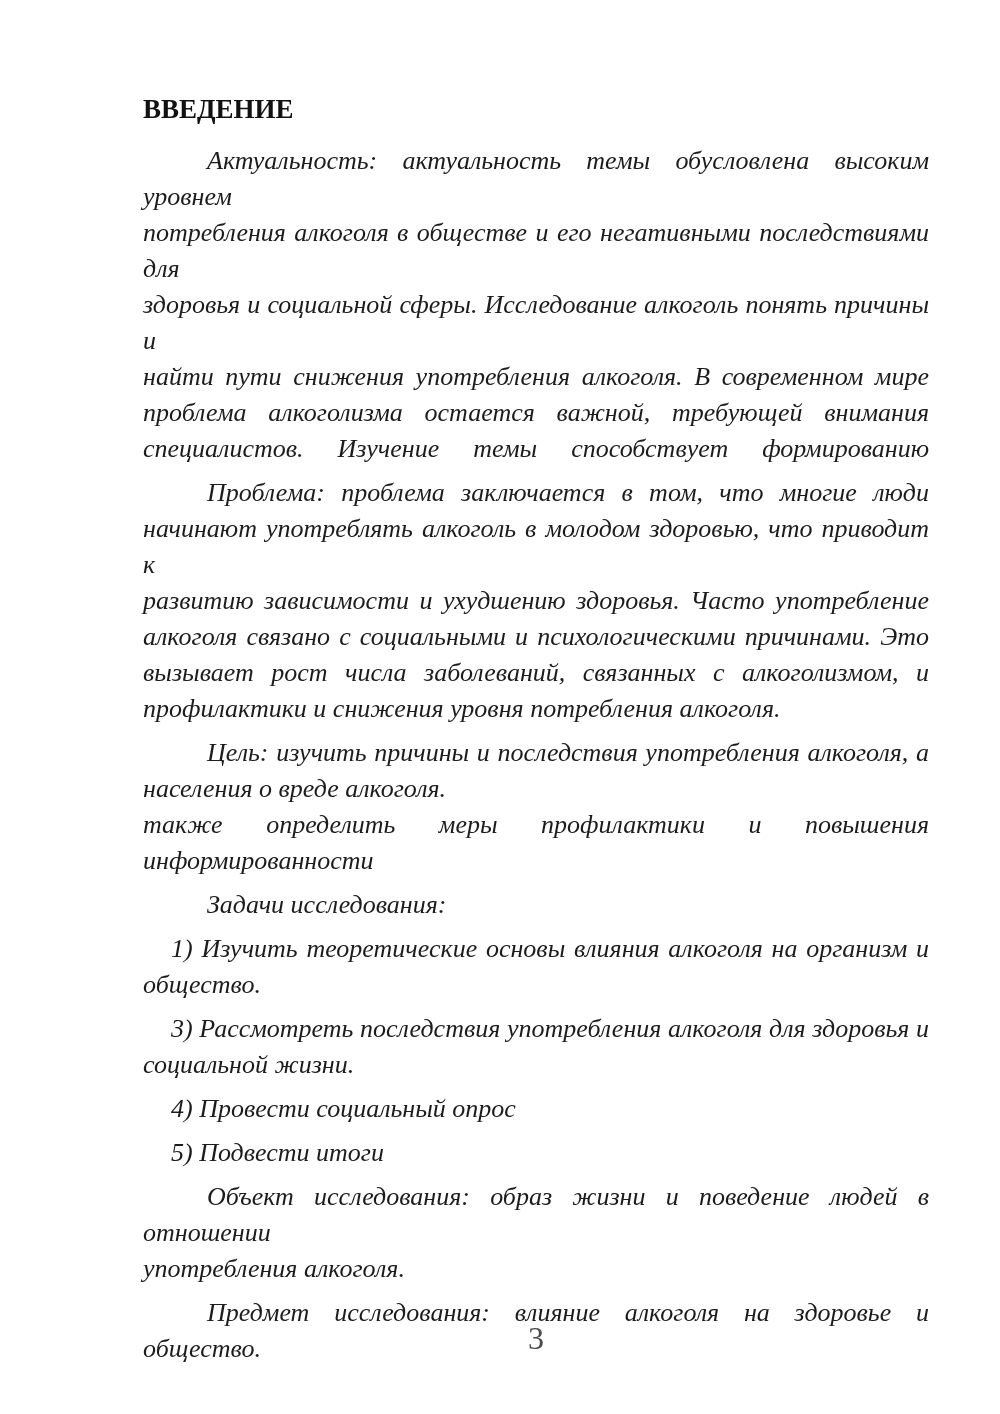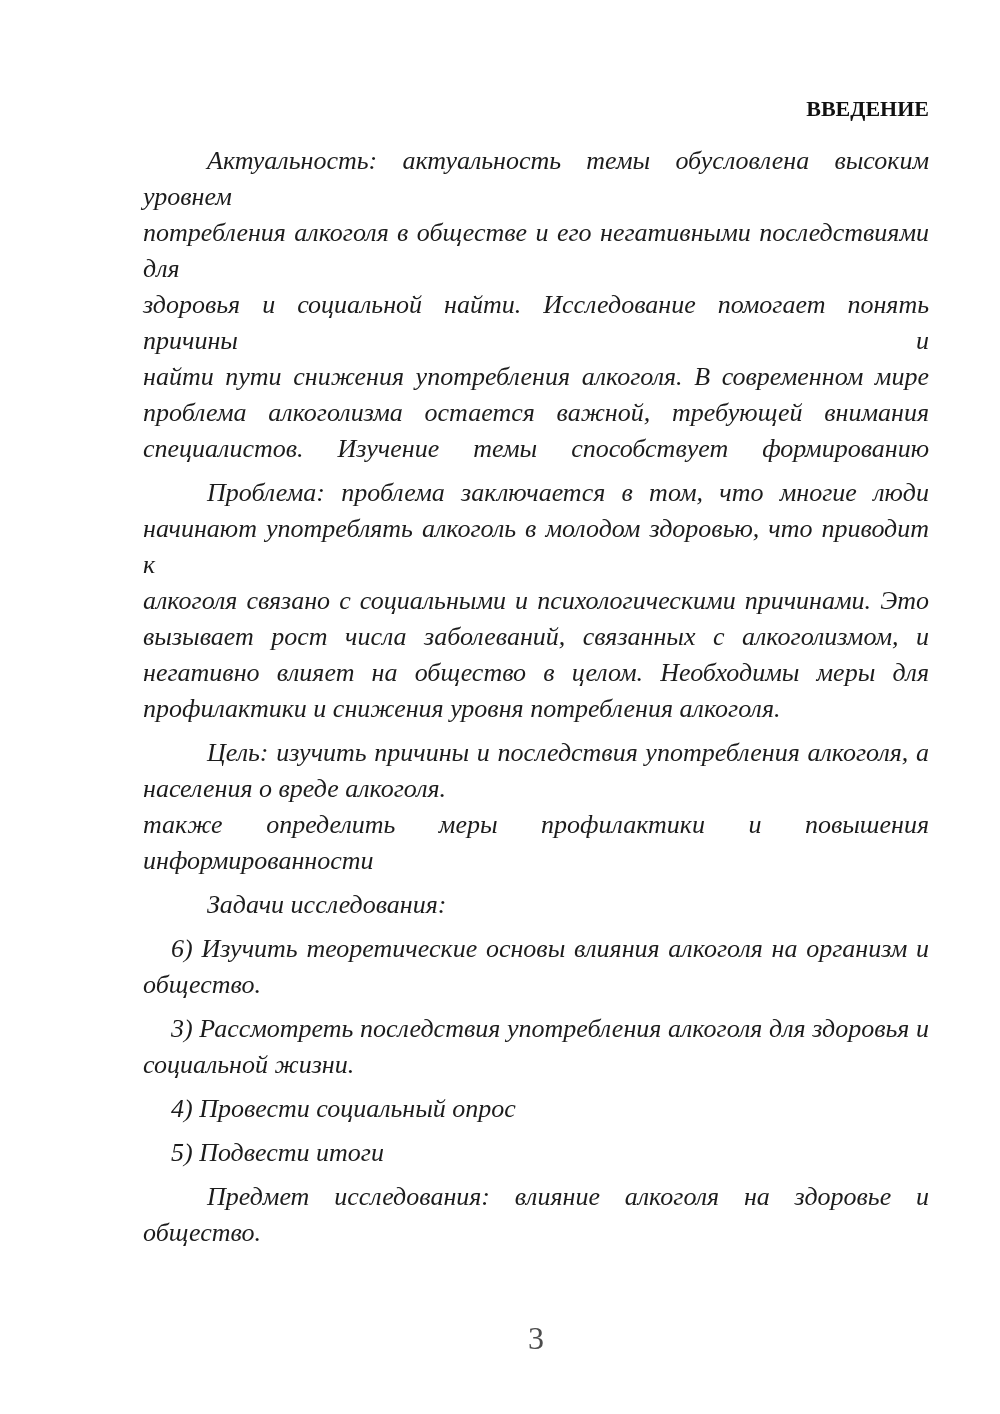--- a/index.html
+++ b/index.html
@@ -12,24 +12,24 @@
     font-family: "Liberation Serif", "DejaVu Serif", serif;
     overflow: hidden;
   }
   .content {
     position: absolute;
     left: 143px;
     top: 91px;
     width: 786px;
   }
   .title {
-    font-size: 22px;
+    font-size: 27px;
     font-weight: 700;
     color: #111111;
-    text-align: right;
+    text-align: left;
     line-height: 36px;
     margin: 0 0 16px 0;
   }
   .block { margin: 0 0 8px 0; font-style: italic; }
   .line {
     font-size: 26px;
     line-height: 36px;
     text-align: justify;
     text-align-last: justify;
     white-space: normal;
@@ -52,64 +52,68 @@
 <body>
 
 <div class="page">
   <div class="content">
 
     <h1 class="title">ВВЕДЕНИЕ</h1>
 
     <div class="block">
       <div class="line p-first">Актуальность: актуальность темы обусловлена высоким уровнем</div>
       <div class="line">потребления алкоголя в обществе и его негативными последствиями для</div>
-      <div class="line">здоровья и социальной найти. Исследование помогает понять причины и</div>
+      <div class="line">здоровья и социальной сферы. Исследование алкоголь понять причины и</div>
       <div class="line">найти пути снижения употребления алкоголя. В современном мире</div>
       <div class="line">проблема алкоголизма остается важной, требующей внимания</div>
       <div class="line">специалистов. Изучение темы способствует формированию</div>
     </div>
 
     <div class="block">
       <div class="line p-first">Проблема: проблема заключается в том, что многие люди</div>
       <div class="line">начинают употреблять алкоголь в молодом здоровью, что приводит к</div>
+      <div class="line">развитию зависимости и ухудшению здоровья. Часто употребление</div>
       <div class="line">алкоголя связано с социальными и психологическими причинами. Это</div>
       <div class="line">вызывает рост числа заболеваний, связанных с алкоголизмом, и</div>
-      <div class="line">негативно влияет на общество в целом. Необходимы меры для</div>
       <div class="line end">профилактики и снижения уровня потребления алкоголя.</div>
     </div>
 
     <div class="block">
       <div class="line p-first">Цель: изучить причины и последствия употребления алкоголя, а</div>
       <div class="line end">населения о вреде алкоголя.</div>
       <div class="line">также определить меры профилактики и повышения информированности</div>
     </div>
 
     <div class="block">
       <div class="line end p-first">Задачи исследования:</div>
     </div>
 
     <div class="block">
-      <div class="line li-first">6) Изучить теоретические основы влияния алкоголя на организм и</div>
+      <div class="line li-first">1) Изучить теоретические основы влияния алкоголя на организм и</div>
       <div class="line end">общество.</div>
     </div>
 
 
     <div class="block">
       <div class="line li-first">3) Рассмотреть последствия употребления алкоголя для здоровья и</div>
       <div class="line end">социальной жизни.</div>
     </div>
 
     <div class="block">
       <div class="line end li-first">4) Провести социальный опрос</div>
     </div>
 
     <div class="block">
       <div class="line end li-first">5) Подвести итоги</div>
     </div>
 
+    <div class="block">
+      <div class="line p-first">Объект исследования: образ жизни и поведение людей в отношении</div>
+      <div class="line end">употребления алкоголя.</div>
+    </div>
 
     <div class="block">
       <div class="line end p-first">Предмет исследования: влияние алкоголя на здоровье и общество.</div>
     </div>
 
   </div>
 
   <div class="page-number">3</div>
 </div>
 

